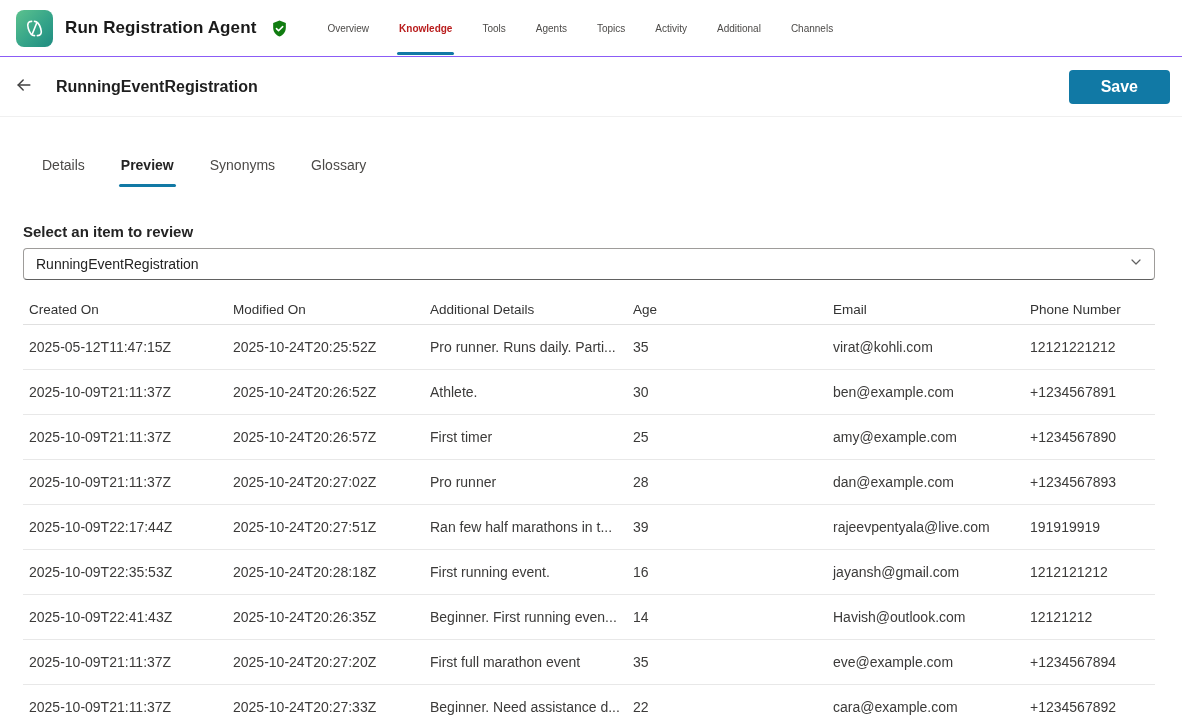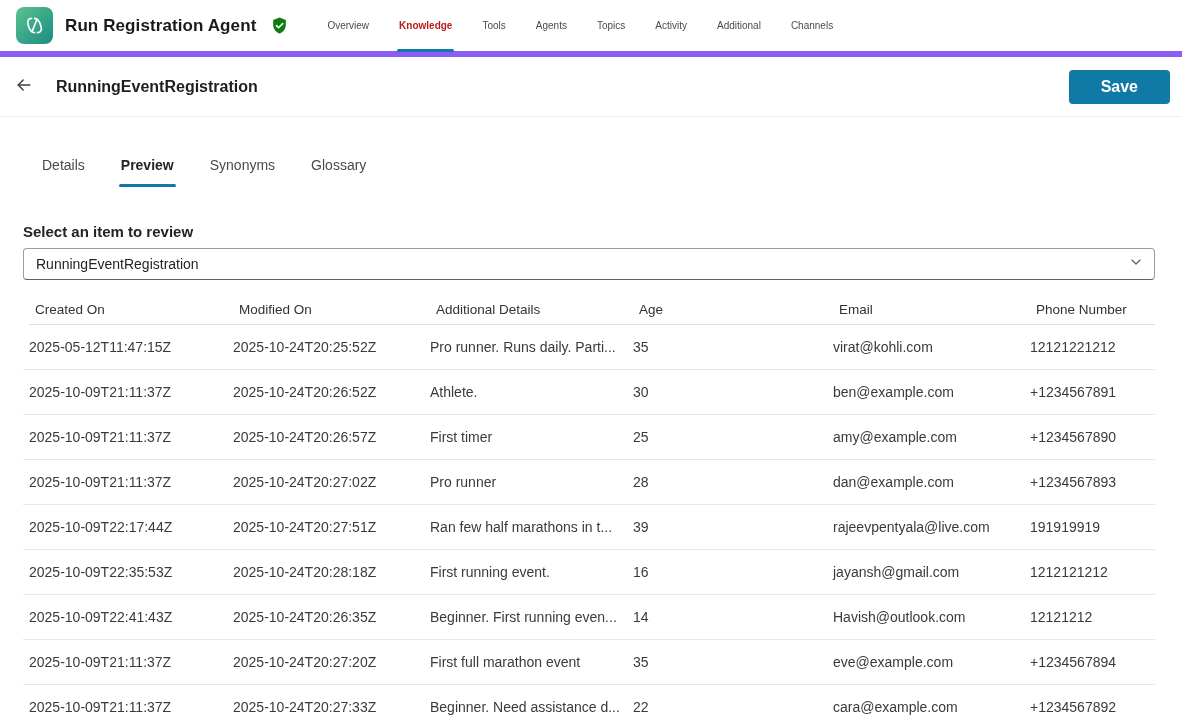--- a/index.html
+++ b/index.html
@@ -1,21 +1,21 @@
 <!DOCTYPE html>
 <html style="--accent: #1179A5;"><head>
 <meta charset="utf-8">
 <style>
   * { margin:0; padding:0; box-sizing:border-box; }
   html,body { width:1182px; height:719px; background:#ffffff;
     font-family:"Liberation Sans", sans-serif; color:#242424; overflow:hidden; }
 
   
   .topbar { height:57px; display:flex; align-items:center; padding:0 16px 0 16px;
-    border-bottom:6px solid #8b5cf6; }
+    border-bottom:1px solid #8b5cf6; }
   .brand { display:flex; align-items:center; gap:12px; }
   .logo { width:37px; height:37px; border-radius:8px;
     background:linear-gradient(135deg,#5cc28e 0%,#35a489 55%,#1f8c81 100%);
     display:flex; align-items:center; justify-content:center; }
   .agent-name { font-size:17px; font-weight:bold; color:#1a1a1a; letter-spacing:.1px; }
   .badge { display:flex; align-items:center; margin-left:2px; }
   .topnav { display:flex; align-items:center; gap:30px; margin-left:38px; height:57px; }
   .nav-item { font-size:10px; color:#4c4a48; text-decoration:none; height:57px;
     display:flex; align-items:center; position:relative; cursor:pointer; }
   .nav-item.active { font-weight:bold; color:#b91c1c; }
@@ -45,21 +45,21 @@
   .select-label { font-size:15px; font-weight:bold; color:#242424; margin:40px 0 8px 0; }
   .dropdown { height:32px; border:1px solid #9e9c9a; border-bottom-color:#616161;
     border-radius:4px; display:flex; align-items:center; padding:0 10px 0 12px;
     cursor:pointer; background:#fff; }
   .dropdown-value { font-size:14px; color:#242424; flex:1; }
 
   
   .table { margin-top:14px; }
   .trow, .thead { display:grid;
     grid-template-columns:204px 197px 203px 200px 197px 1fr; align-items:center; }
-  .thead { height:31px; border-bottom:1px solid #e0e0e0;margin-left:6px; }
+  .thead { height:31px; border-bottom:1px solid #e0e0e0; }
   .th { font-size:13.5px; color:#333333; padding-left:6px; white-space:nowrap;
     overflow:hidden; }
   .trow { height:45px; border-bottom:1px solid #e8e8e8; }
   .td { font-size:14px; color:#3b3a39; padding-left:6px; padding-right:14px;
     white-space:nowrap; overflow:hidden; }
 </style>
 </head>
 <body>
 
 <header class="topbar">

